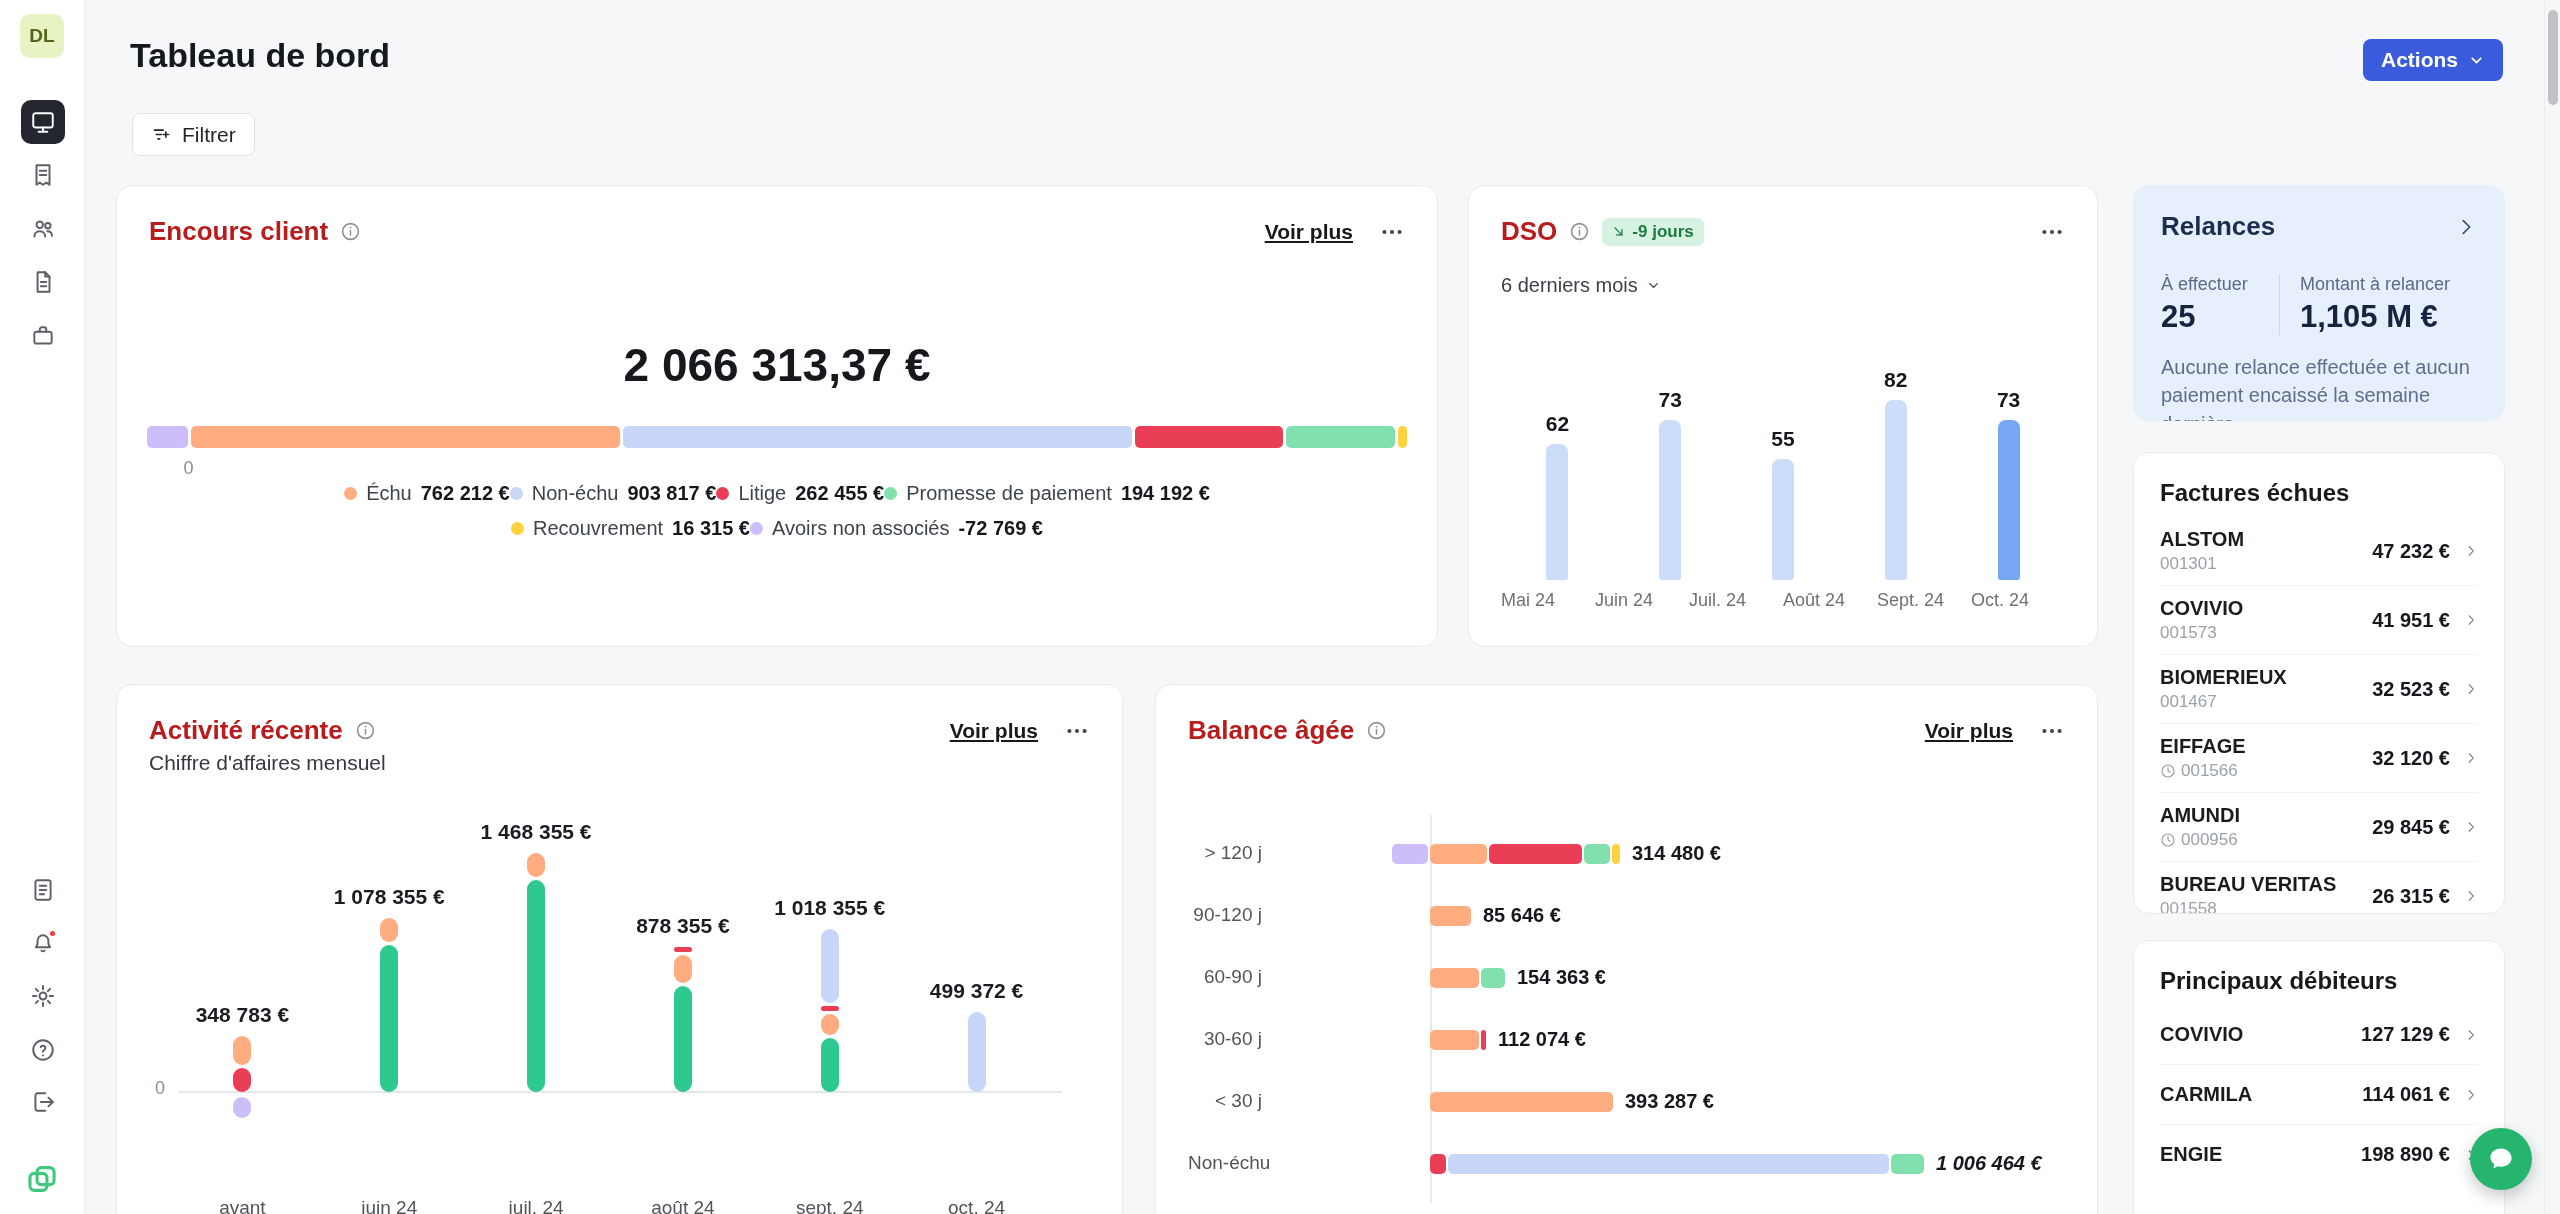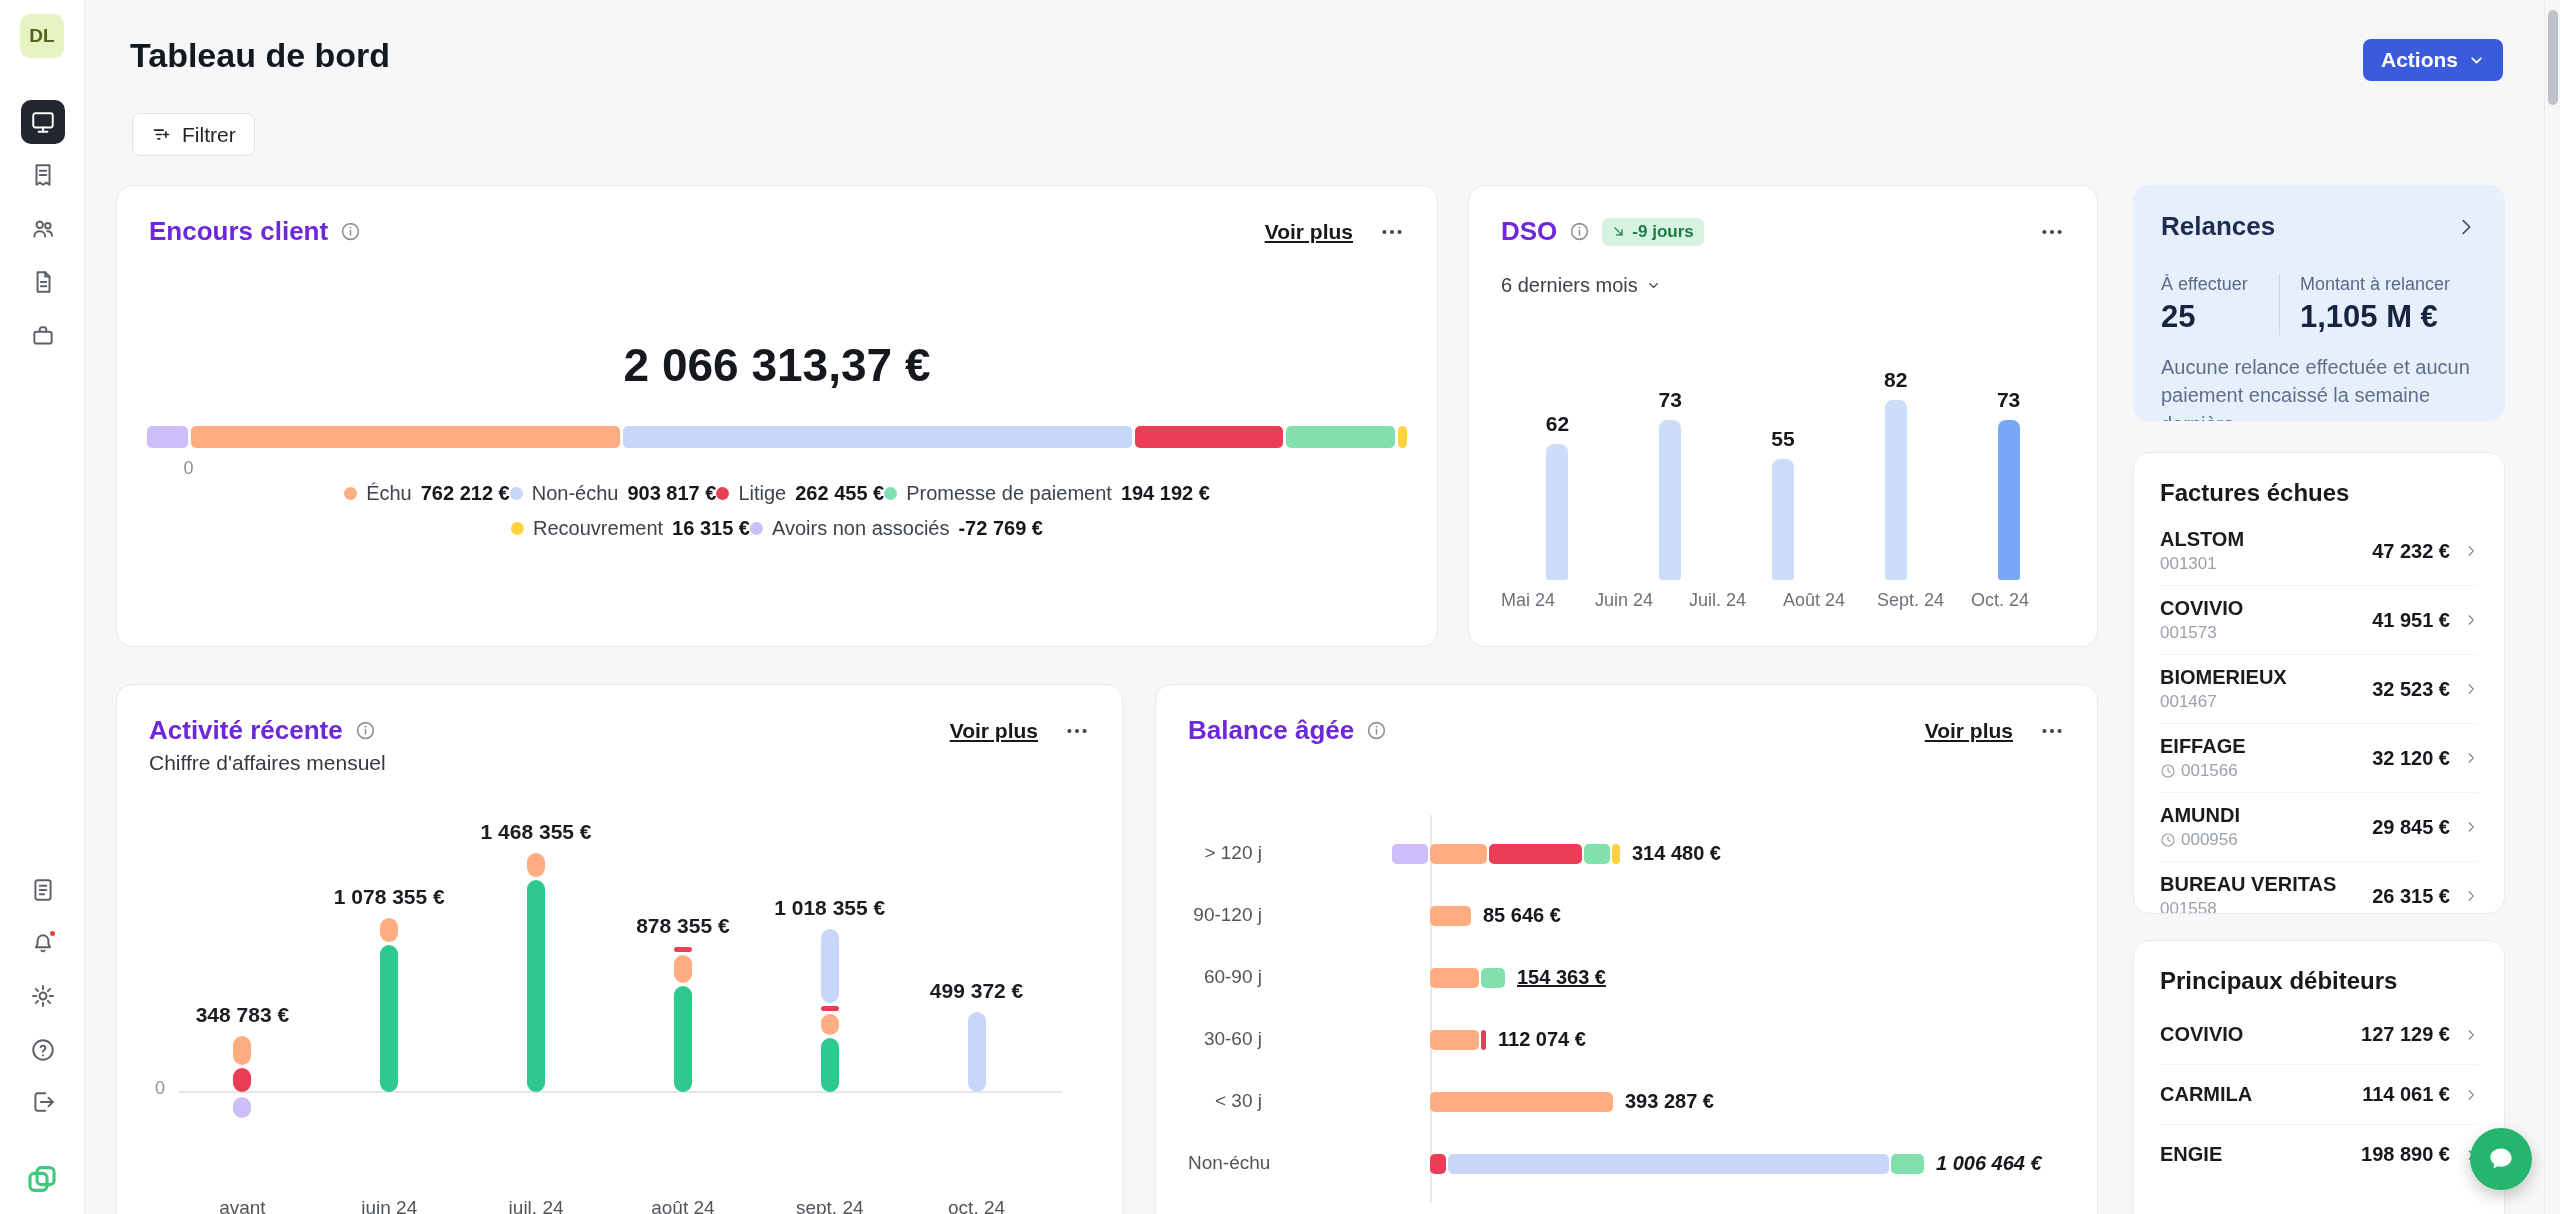--- a/index.html
+++ b/index.html
@@ -22,21 +22,21 @@
   
   .page-title{position:absolute;left:130px;top:36px;font-size:34px;font-weight:700;color:#15181c}
   .actions-btn{position:absolute;left:2363px;top:39px;height:42px;padding:0 18px;border-radius:8px;background:#3a5bdb;color:#fff;
                display:flex;align-items:center;gap:10px;font-size:21px;font-weight:700}
   .filter-btn{position:absolute;left:132px;top:113px;height:43px;padding:0 18px;border-radius:8px;background:#fff;border:1px solid #dfe3e6;
               display:flex;align-items:center;gap:10px;font-size:21px;color:#22262a}
 
   
   .card{position:absolute;background:#fff;border:1px solid #e8eaed;border-radius:16px;overflow:hidden}
   .card-head{position:absolute;top:30px;left:32px;right:32px;display:flex;align-items:center;gap:12px}
-  .card-title{font-size:26px;font-weight:700;color:#6d28d9}
+  .card-title{font-size:26px;font-weight:700;color:#b91c1c}
   .info-ic{width:21px;height:21px;color:#8b9298;flex:0 0 auto}
   .head-right{margin-left:auto;display:flex;align-items:center;gap:26px}
   .voir-plus{font-size:21px;font-weight:700;text-decoration:underline;color:#17191d}
   .dots-ic{width:26px;height:26px;color:#3f464d}
 
   
   #card-encours{left:116px;top:185px;width:1322px;height:462px}
   .enc-total{position:absolute;top:152px;left:0;right:0;text-align:center;font-size:46px;font-weight:700;color:#15181c}
   .enc-bar{position:absolute;top:240px;left:30px;right:30px;height:22px;display:flex;gap:3px}
   .seg{flex-basis:0;height:100%;border-radius:5px}
@@ -614,21 +614,21 @@
         </div>
         <div class="bal-row">
           <div class="bal-label">90-120 j</div>
           <div class="bal-bar" style="left: 242px;">
             <div class="bal-seg" style="width: 41px; background: rgb(255, 173, 128);"></div>
             <div class="bal-value">85 646 €</div>
           </div>
         </div>
         <div class="bal-row">
           <div class="bal-label">60-90 j</div>
-          <div class="bal-bar" style="left: 242px; text-decoration: underline;">
+          <div class="bal-bar" style="left: 242px;">
             <div class="bal-seg" style="width: 49px; background: rgb(255, 173, 128);"></div>
             <div class="bal-seg" style="width: 24px; background: rgb(130, 224, 175);"></div>
             <div class="bal-value">154 363 €</div>
           </div>
         </div>
         <div class="bal-row">
           <div class="bal-label">30-60 j</div>
           <div class="bal-bar" style="left: 242px;">
             <div class="bal-seg" style="width: 49px; background: rgb(255, 173, 128);"></div>
             <div class="bal-seg" style="width: 5px; background: rgb(234, 62, 86);"></div>

